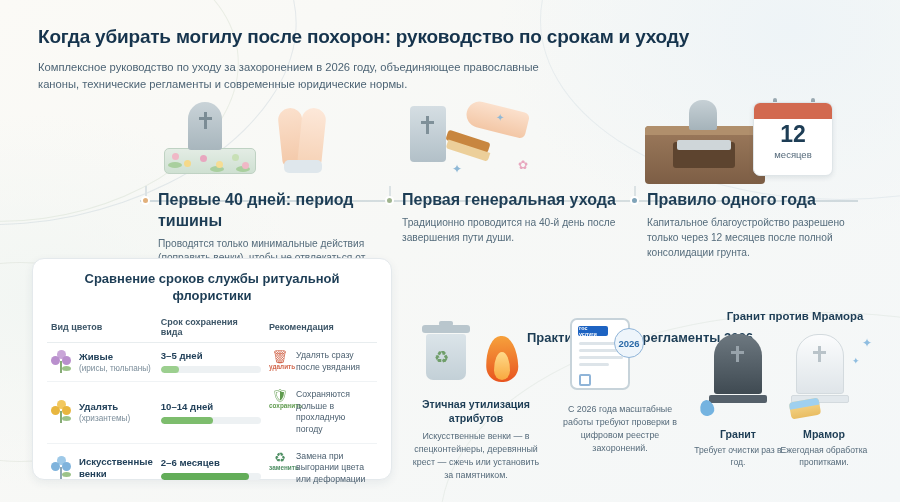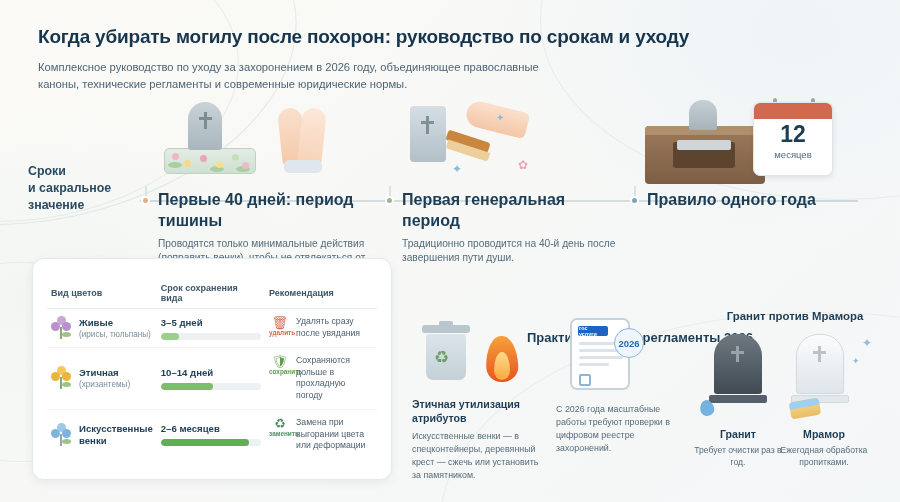--- a/index.html
+++ b/index.html
@@ -200,21 +200,21 @@
   .fglyph .pet { position: absolute; border-radius: 50%; }
   .fglyph .stem { position: absolute; left: 9px; top: 11px; width: 2px; height: 12px; background: #86ab76; }
   .fglyph .leaf { position: absolute; width: 9px; height: 5px; border-radius: 50%; background: #9cc389; }
 
   
   .sec-title {
     position: absolute; left: 420px; top: 286px; width: 440px;
     text-align: center; font-size: 13px; font-weight: bold; color: #1d3d55; margin-top: 44px;
   }
 
-  .blk { position: absolute; width: 128px; text-align: left; }
+  .blk { position: absolute; width: 128px; text-align: center; }
   .b1 { left: 412px; top: 398px; }
   .b2 { left: 556px; top: 398px; }
   .blk h4 { font-size: 10.6px; font-weight: bold; color: #1d3d55; line-height: 1.28; }
   .blk p { margin-top: 5px; font-size: 8.9px; color: #566b7b; line-height: 1.45; }
 
   
   .bin { position: absolute; left: 420px; top: 325px; width: 52px; height: 62px; }
   .bin .lid { position: absolute; left: 2px; top: 0; width: 48px; height: 8px; background: #b9c6cd; border-radius: 3px; }
   .bin .handle { position: absolute; left: 19px; top: -4px; width: 14px; height: 5px; background: #b9c6cd; border-radius: 2px; }
   .bin .body {
@@ -302,21 +302,20 @@
   <div class="swoosh sw2"></div>
   <div class="swoosh sw3"></div>
   <div class="swoosh sw4"></div>
   <div class="swoosh sw5"></div>
 
   <div class="header">
     <h1 class="title">Когда убирать могилу после похорон: руководство по срокам и уходу</h1>
     <div class="subtitle">Комплексное руководство по уходу за захоронением в 2026 году, объединяющее православные каноны, технические регламенты и современные юридические нормы.</div>
   </div>
 
-  <div class="rail-label" id="rail-label">Сроки<br>и сакральное<br>значение</div>
 
   <div class="ill grave">
     <div class="plot"></div>
     <div class="stone"></div>
     <div class="cross-v"></div>
     <div class="cross-h"></div>
     <div class="lf" style="left:18px;top:62px;"></div>
     <div class="lf" style="left:60px;top:66px;"></div>
     <div class="lf" style="left:86px;top:66px;"></div>
     <div class="fl a"></div>
@@ -366,28 +365,30 @@
   <div class="tl-stem s3"></div>
   <div class="tl-node n1" style="background: rgb(226, 176, 122);"></div>
   <div class="tl-node n2" style="background: rgb(159, 180, 142);"></div>
   <div class="tl-node n3" style="background: rgb(127, 163, 184);"></div>
 
   <div class="tl-item i1">
     <h3>Первые 40 дней: период тишины</h3>
     <p>Проводятся только минимальные действия (поправить венки), чтобы не отвлекаться от молитвы.</p>
   </div>
   <div class="tl-item i2">
-    <h3>Первая генеральная период</h3>
+    <h3>Первая генеральная ухода</h3>
     <p>Традиционно проводится на 40-й день после завершения пути души.</p>
   </div>
   <div class="tl-item i3">
     <h3>Правило одного года</h3>
+    <p>Капитальное благоустройство разрешено только через 12 месяцев после полной консолидации грунта.</p>
   </div>
 
   <div class="card-cmp">
+    <h2>Сравнение сроков службы ритуальной флористики</h2>
     <table class="cmp">
       <thead>
         <tr>
           <th style="width:33%">Вид цветов</th>
           <th style="width:33%">Срок сохранения вида</th>
           <th style="width:34%">Рекомендация</th>
         </tr>
       </thead>
       <tbody id="cmp-body">
           <tr>
@@ -416,21 +417,21 @@
           <tr>
             <td>
               <div class="ftype">
                 <div class="fglyph">
                   <span class="pet" style="left:6px;top:0px;width:9px;height:9px;background:#f2c85f"></span>
                   <span class="pet" style="left:0px;top:6px;width:9px;height:9px;background:#e8b63f"></span>
                   <span class="pet" style="left:11px;top:6px;width:9px;height:9px;background:#e8b63f"></span>
                   <span class="stem" style="background:#86ab76"></span>
                   <span class="leaf" style="left:11px;top:16px;"></span>
                 </div>
-                <div><span class="fname">Этичная</span><br><span class="fsub">(хризантемы)</span></div>
+                <div><span class="fname">Удалять</span><br><span class="fsub">(хризантемы)</span></div>
               </div>
             </td>
             <td><span class="dur">10–14 дней</span><div class="bar-wrap">
                 <div class="bar" style="width:52%;background:#7dbd6d"></div>
               </div></td>
             <td>
               <div class="rec">
                 <span class="mini-ico" style="color:#5f9b4e">🛡<span class="mini-cap">сохранить</span></span>
                 <span class="rtxt">Сохраняются дольше в прохладную погоду</span>
               </div>

